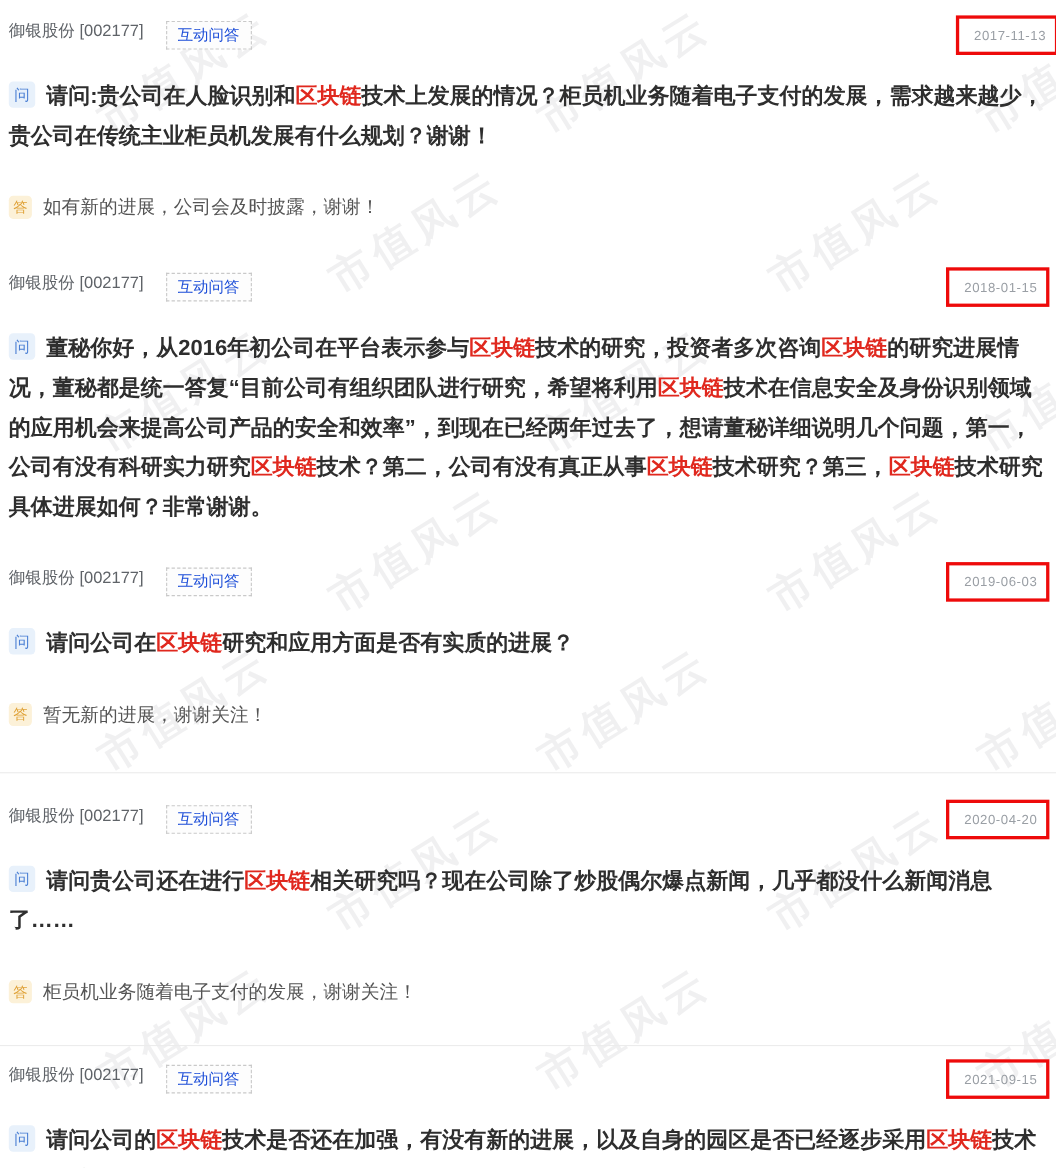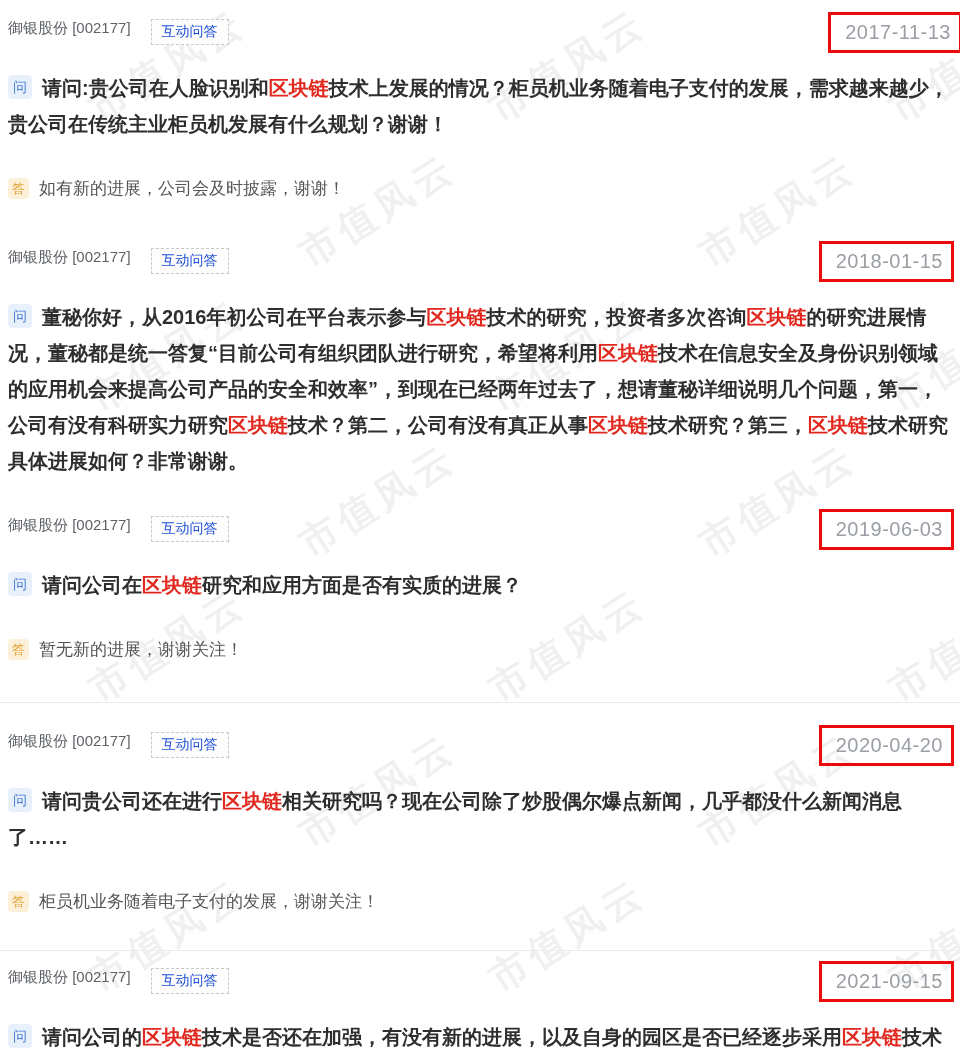--- a/index.html
+++ b/index.html
@@ -38,21 +38,21 @@
     border: 1px dashed #c9c9c9;
     padding: 3px 10px;
     background: #fdfdfd;
   }
   .date-box {
     border: 3px solid #ee0a0a;
     padding: 6px 8px 6px 14px;
     margin-right: -2px;
   }
   .date-box.clip-right { margin-right: -10px; }
-  .date { font-size: 20px; color: #9a9fa5; letter-spacing: 0.5px; }
+  .date { font-size: 12px; color: #9a9fa5; letter-spacing: 0.5px; }
 
   .question {
     margin: 18px 0 0 0;
     font-size: 20px;
     font-weight: bold;
     color: #2e2e2e;
     line-height: 36px;
   }
   .q-text .hl { color: #e0281e; }
   .answer {

